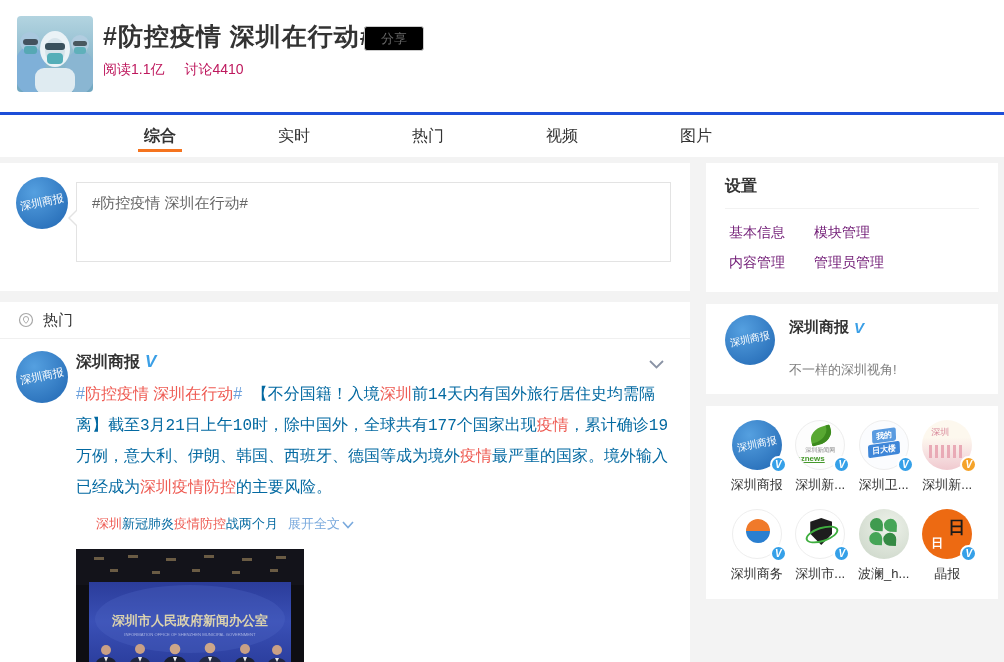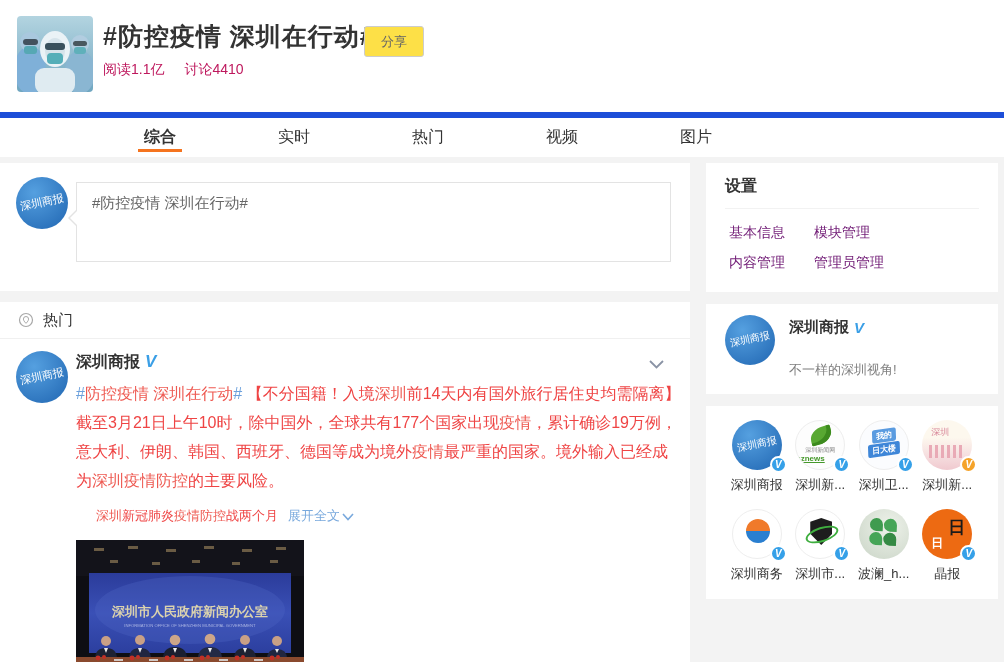--- a/index.html
+++ b/index.html
@@ -3,26 +3,26 @@
 <meta charset="utf-8">
 <style>
   * { margin:0; padding:0; box-sizing:border-box; }
   html,body { width:1004px; height:662px; overflow:hidden; }
   body { font-family:"Liberation Sans","DejaVu Sans",sans-serif; background:#f3f3f3; position:relative; color:#333; }
 
   
   .header { position:absolute; top:0; left:0; width:1004px; height:112px; background:#fff; }
   .topic-avatar { position:absolute; left:17px; top:16px; width:76px; height:76px; border-radius:4px; overflow:hidden; }
   .topic-title { position:absolute; left:103px; top:20px; font-size:25px; font-weight:bold; color:#333; letter-spacing:1px; }
-  .share-btn { position:absolute; left:364px; top:26px; height:31px; line-height:23px; padding:0 16px; background:#fde047; border:1px solid #ccc; border-radius:3px; font-size:13px; color:#666; cursor:pointer; }
+  .share-btn { position:absolute; left:364px; top:26px; height:25px; line-height:23px; padding:0 16px; background:#000000; border:1px solid #ccc; border-radius:3px; font-size:13px; color:#666; cursor:pointer; }
   .topic-stats { position:absolute; left:103px; top:61px; font-size:14px; color:#be185d; }
   .topic-stats span { margin-right:20px; }
 
   
-  .tabbar { position:absolute; top:112px; left:0; width:1004px; height:45px; background:#fff; border-top:6px solid #1d4ed8; }
+  .tabbar { position:absolute; top:112px; left:0; width:1004px; height:45px; background:#fff; border-top:3px solid #1d4ed8; }
   .tabbar-inner { display:flex; padding-left:93px; height:100%; }
   .tab { width:134px; display:flex; align-items:center; justify-content:center; font-size:16px; color:#333; cursor:pointer; position:relative; }
   .tab.active { font-weight:bold; }
   .tab.active::after { content:""; position:absolute; bottom:5px; left:50%; margin-left:-22px; width:44px; height:3px; background:#f5741f; }
 
   
   .content { position:absolute; top:157px; left:0; width:1004px; height:505px; display:flex; padding-top:6px; overflow:hidden; }
   .left-col { width:690px; display:flex; flex-direction:column; }
   .sidebar { width:292px; margin-left:16px; }
 
@@ -42,21 +42,21 @@
   .hot-title { font-size:15px; color:#333; }
 
   .post { position:relative; padding-top:12px; }
   .post-avatar { position:absolute; left:16px; top:12px; width:52px; height:52px; }
   .post-head { margin-left:76px; height:22px; display:flex; align-items:center; }
   .post-author { font-size:16px; font-weight:bold; color:#333; cursor:pointer; }
   .v-inline { color:#3b9fe6; font-weight:bold; font-style:italic; font-size:17px; margin-left:5px; }
   .post-chevron { position:absolute; right:26px; top:16px; cursor:pointer; }
   .post-text { margin:6px 10px 0 76px; width:606px; font-size:16px; line-height:29px; color:#333; }
   .post-more { margin:6px 10px 0 96px; font-size:13px; line-height:29px; }
-  .seg-plain { color:#ef4444; }
+  .seg-plain { color:#0369a1;font-family:Liberation Mono, monospace; }
   .seg-red { color:#ee5a52; cursor:pointer; }
   .seg-blue { color:#6ca0dc; cursor:pointer; }
   .expand-link { color:#79a9dd; cursor:pointer; margin-left:10px; }
   .expand-link svg { vertical-align:middle; margin-left:2px; }
   .post-image { margin:10px 0 0 76px; width:228px; height:170px; display:block; cursor:pointer; }
 
   
   .side-card { background:#fff; margin-bottom:12px; padding:0 19px; }
   .side-title { font-size:16px; font-weight:bold; color:#333; padding:13px 0 11px; border-bottom:1px solid #f2f2f2; }
   .settings-links { display:flex; flex-wrap:wrap; padding:15px 0 8px 4px; }

